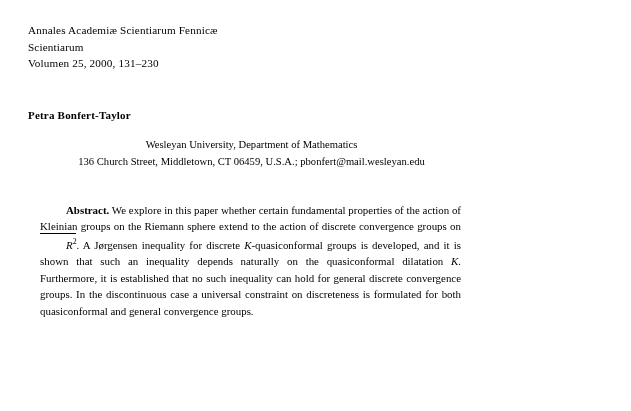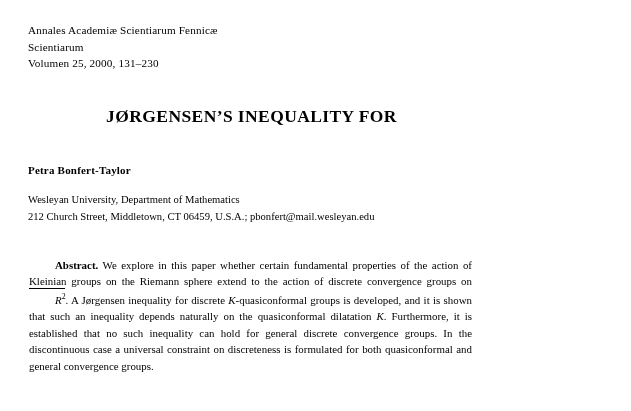--- a/index.html
+++ b/index.html
@@ -44,34 +44,34 @@
   }
   .author {
     margin-top: 37px;
     text-align: left;
     font-weight: bold;
     font-size: 11px;
     letter-spacing: 0.2px;
   }
   .affil {
     margin-top: 15px;
-    text-align: left;
+    text-align: center;
     font-size: 10.6px;
     line-height: 17px;
   }
   .abstract {
     margin-top: 32px;
     font-size: 10.9px;
     line-height: 16.4px;
     text-align: justify;
     text-justify: inter-word;
     padding-right: 2px;
   }
   .abstract p {
-    margin: 1px;
+    margin: 12px;
     text-indent: 26px;
   }
   .ab-label {
     font-weight: bold;
   }
   .math { font-family: "Liberation Serif", serif; font-style: italic; }
   .r2 {
     position: relative;
     display: inline-block;
     font-style: italic;
@@ -96,28 +96,27 @@
 
 <div class="page">
 
   <div class="journal-header">
     <div>Annales Academiæ Scientiarum Fennicæ</div>
     <div>Scientiarum</div>
     <div>Volumen 25, 2000, 131–230</div>
   </div>
 
   <div class="title-block">
-    <div class="title-line">JØRGENSEN’S INEQUALITY FOR</div>
   </div>
 
   <div class="author">Petra Bonfert-Taylor</div>
 
   <div class="affil">
     <div>Wesleyan University, Department of Mathematics</div>
-    <div>212 Church Street, Middletown, CT 06459, U.S.A.; pbonfert@mail.wesleyan.edu</div>
+    <div>136 Church Street, Middletown, CT 06459, U.S.A.; pbonfert@mail.wesleyan.edu</div>
   </div>
 
   <div class="abstract">
     <p>
       <span class="ab-label">Abstract.</span><span> We explore in this paper whether certain fundamental properties of the action of Kleinian groups on the Riemann sphere extend to the action of discrete convergence groups on </span><span class="r2"><span class="bar"></span><span>R</span><sup class="sup2">2</sup></span><span>. A Jørgensen inequality for discrete </span><span class="math">K</span><span>-quasiconformal groups is developed, and it is shown that such an inequality depends naturally on the quasiconformal dilatation </span><span class="math">K</span><span>. Furthermore, it is established that no such inequality can hold for general discrete convergence groups. In the discontinuous case a universal constraint on discreteness is formulated for both quasiconformal and general convergence groups.</span>
     </p>
   </div>
 
 </div>
 

